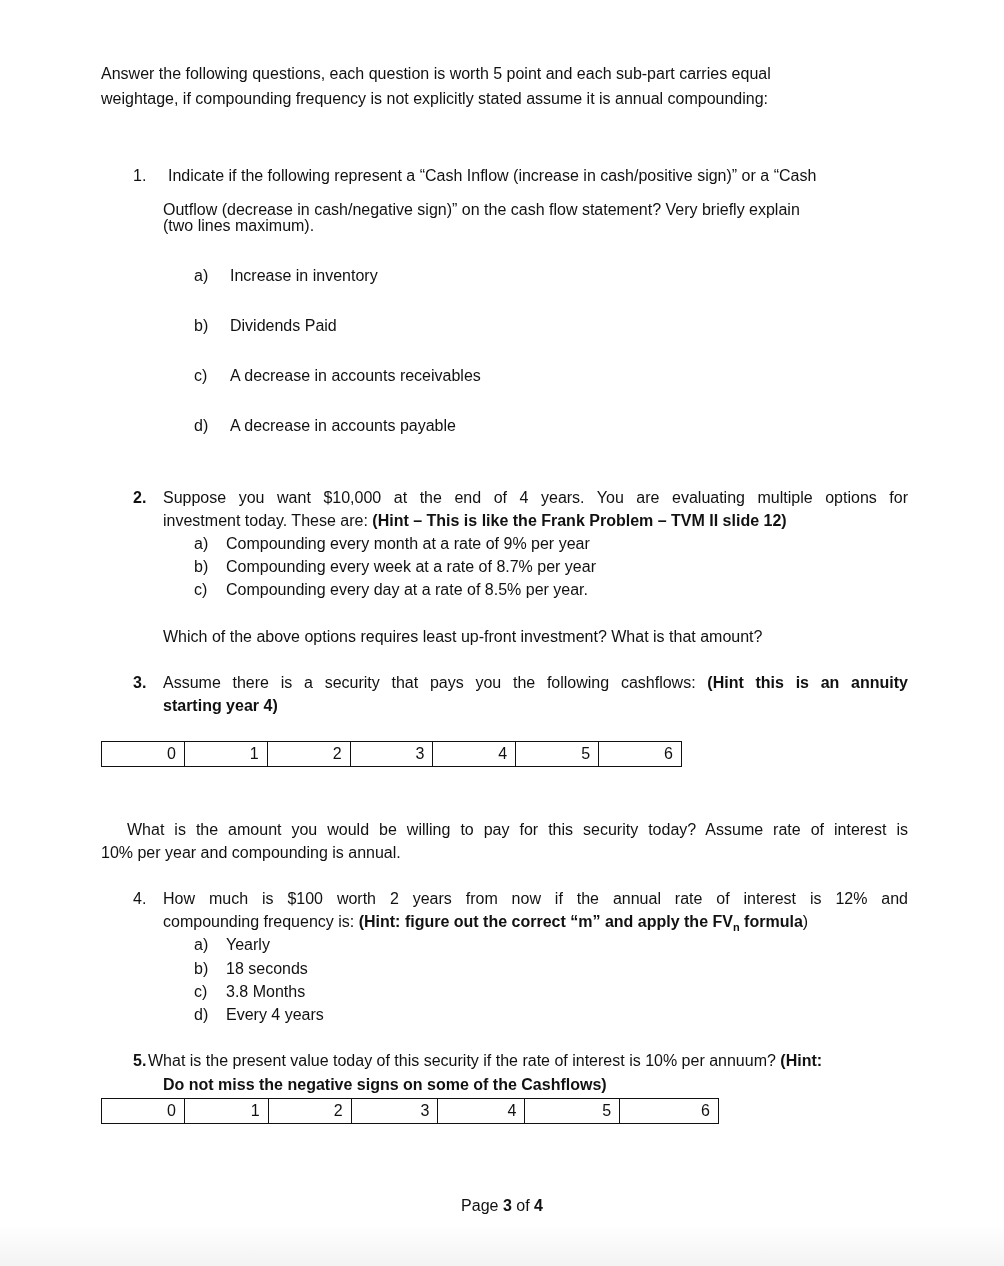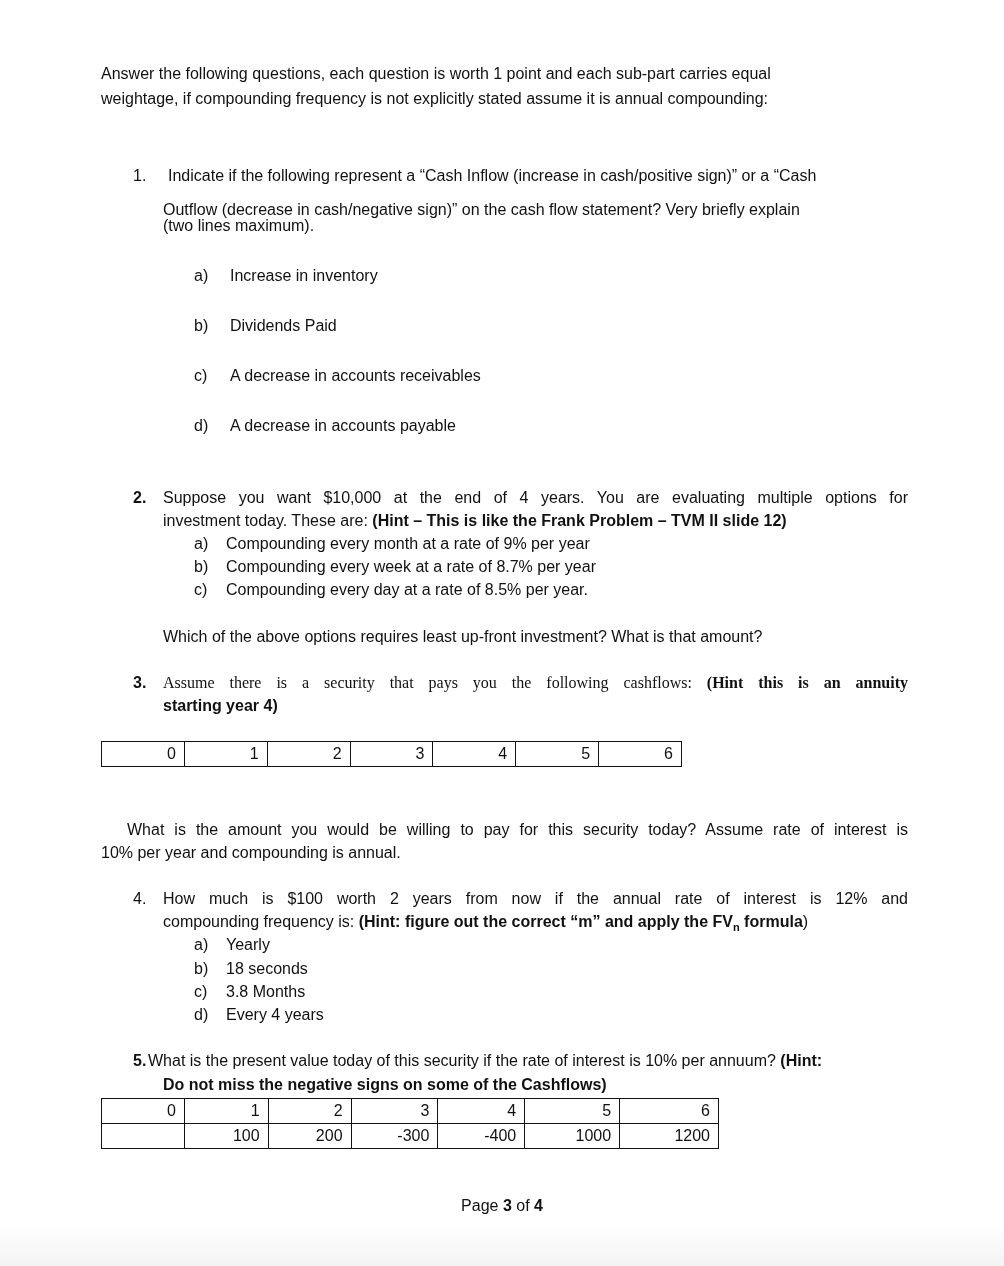--- a/index.html
+++ b/index.html
@@ -23,21 +23,21 @@
     border: 1.3px solid #111; text-align: right; padding: 0 8px 0 0;
     height: 24px; line-height: 24px; box-sizing: border-box;
   }
   .page-num { position: absolute; left: 0; width: 1004px; text-align: center; top: 1197px; font-size: 16px; }
 </style>
 </head>
 <body>
 
 <div class="bottom-fade"></div>
 
-<div class="line" style="left:101px; top:64px;">Answer the following questions, each question is worth 1 point and each sub-part carries equal</div>
+<div class="line" style="left:101px; top:64px;">Answer the following questions, each question is worth 5 point and each sub-part carries equal</div>
 <div class="line" style="left:101px; top:89px;">weightage, if compounding frequency is not explicitly stated assume it is annual compounding:</div>
 
 <div>
   <div class="line" style="left:133px; top:166px;">1.</div>
   <div class="line" style="left:168px; top:166px;">Indicate if the following represent a “Cash Inflow (increase in cash/positive sign)” or a “Cash</div>
   <div class="line" style="left:163px; top:200px;">Outflow (decrease in cash/negative sign)” on the cash flow statement? Very briefly explain</div>
   <div class="line" style="left:163px; top:216px;">(two lines maximum).</div>
 
   <div class="line" style="left:194px; top:266px;">
     <span class="sub-letter">a)</span><span>Increase in inventory</span>
@@ -66,21 +66,21 @@
     <span class="sub-letter" style="width:32px;">b)</span><span>Compounding every week at a rate of 8.7% per year</span>
   </div>
   <div class="line" style="left:194px; top:580px;">
     <span class="sub-letter" style="width:32px;">c)</span><span>Compounding every day at a rate of 8.5% per year.</span>
   </div>
   <div class="line" style="left:163px; top:627px;">Which of the above options requires least up-front investment? What is that amount?</div>
 </div>
 
 <div>
   <div class="line" style="left:133px; top:673px; font-weight:bold;">3.</div>
-  <div class="line justify" style="left:163px; top:673px; width:745px;font-family:Liberation Serif, serif;">
+  <div class="line justify" style="left:163px; top:673px; width:745px;">
     <span>Assume there is a security that pays you the following cashflows: </span><b>(Hint this is an annuity</b>
   </div>
   <div class="line" style="left:163px; top:696px; font-weight:bold;">starting year 4)</div>
 
   <table class="cf" style="left:101px; top:741px; width:581px;">
     <tbody>
         <tr>
       <td style="width:83px;">0</td>
       <td style="width:83px;">1</td>
       <td style="width:83px;">2</td>
@@ -127,28 +127,19 @@
     <tbody>
         <tr>
       <td style="width:83px;">0</td>
       <td style="width:84px;">1</td>
       <td style="width:83px;">2</td>
       <td style="width:87px;">3</td>
       <td style="width:87px;">4</td>
       <td style="width:95px;">5</td>
       <td style="width:99px;">6</td>
     </tr>
-    <tr>
-      <td></td>
-      <td>100</td>
-      <td>200</td>
-      <td>-300</td>
-      <td>-400</td>
-      <td>1000</td>
-      <td>1200</td>
-    </tr>
   </tbody>
     </table>
 </div>
 
 <div class="page-num">
   <span>Page </span><b>3</b><span> of </span><b>4</b>
 </div>
 
 </body></html>

